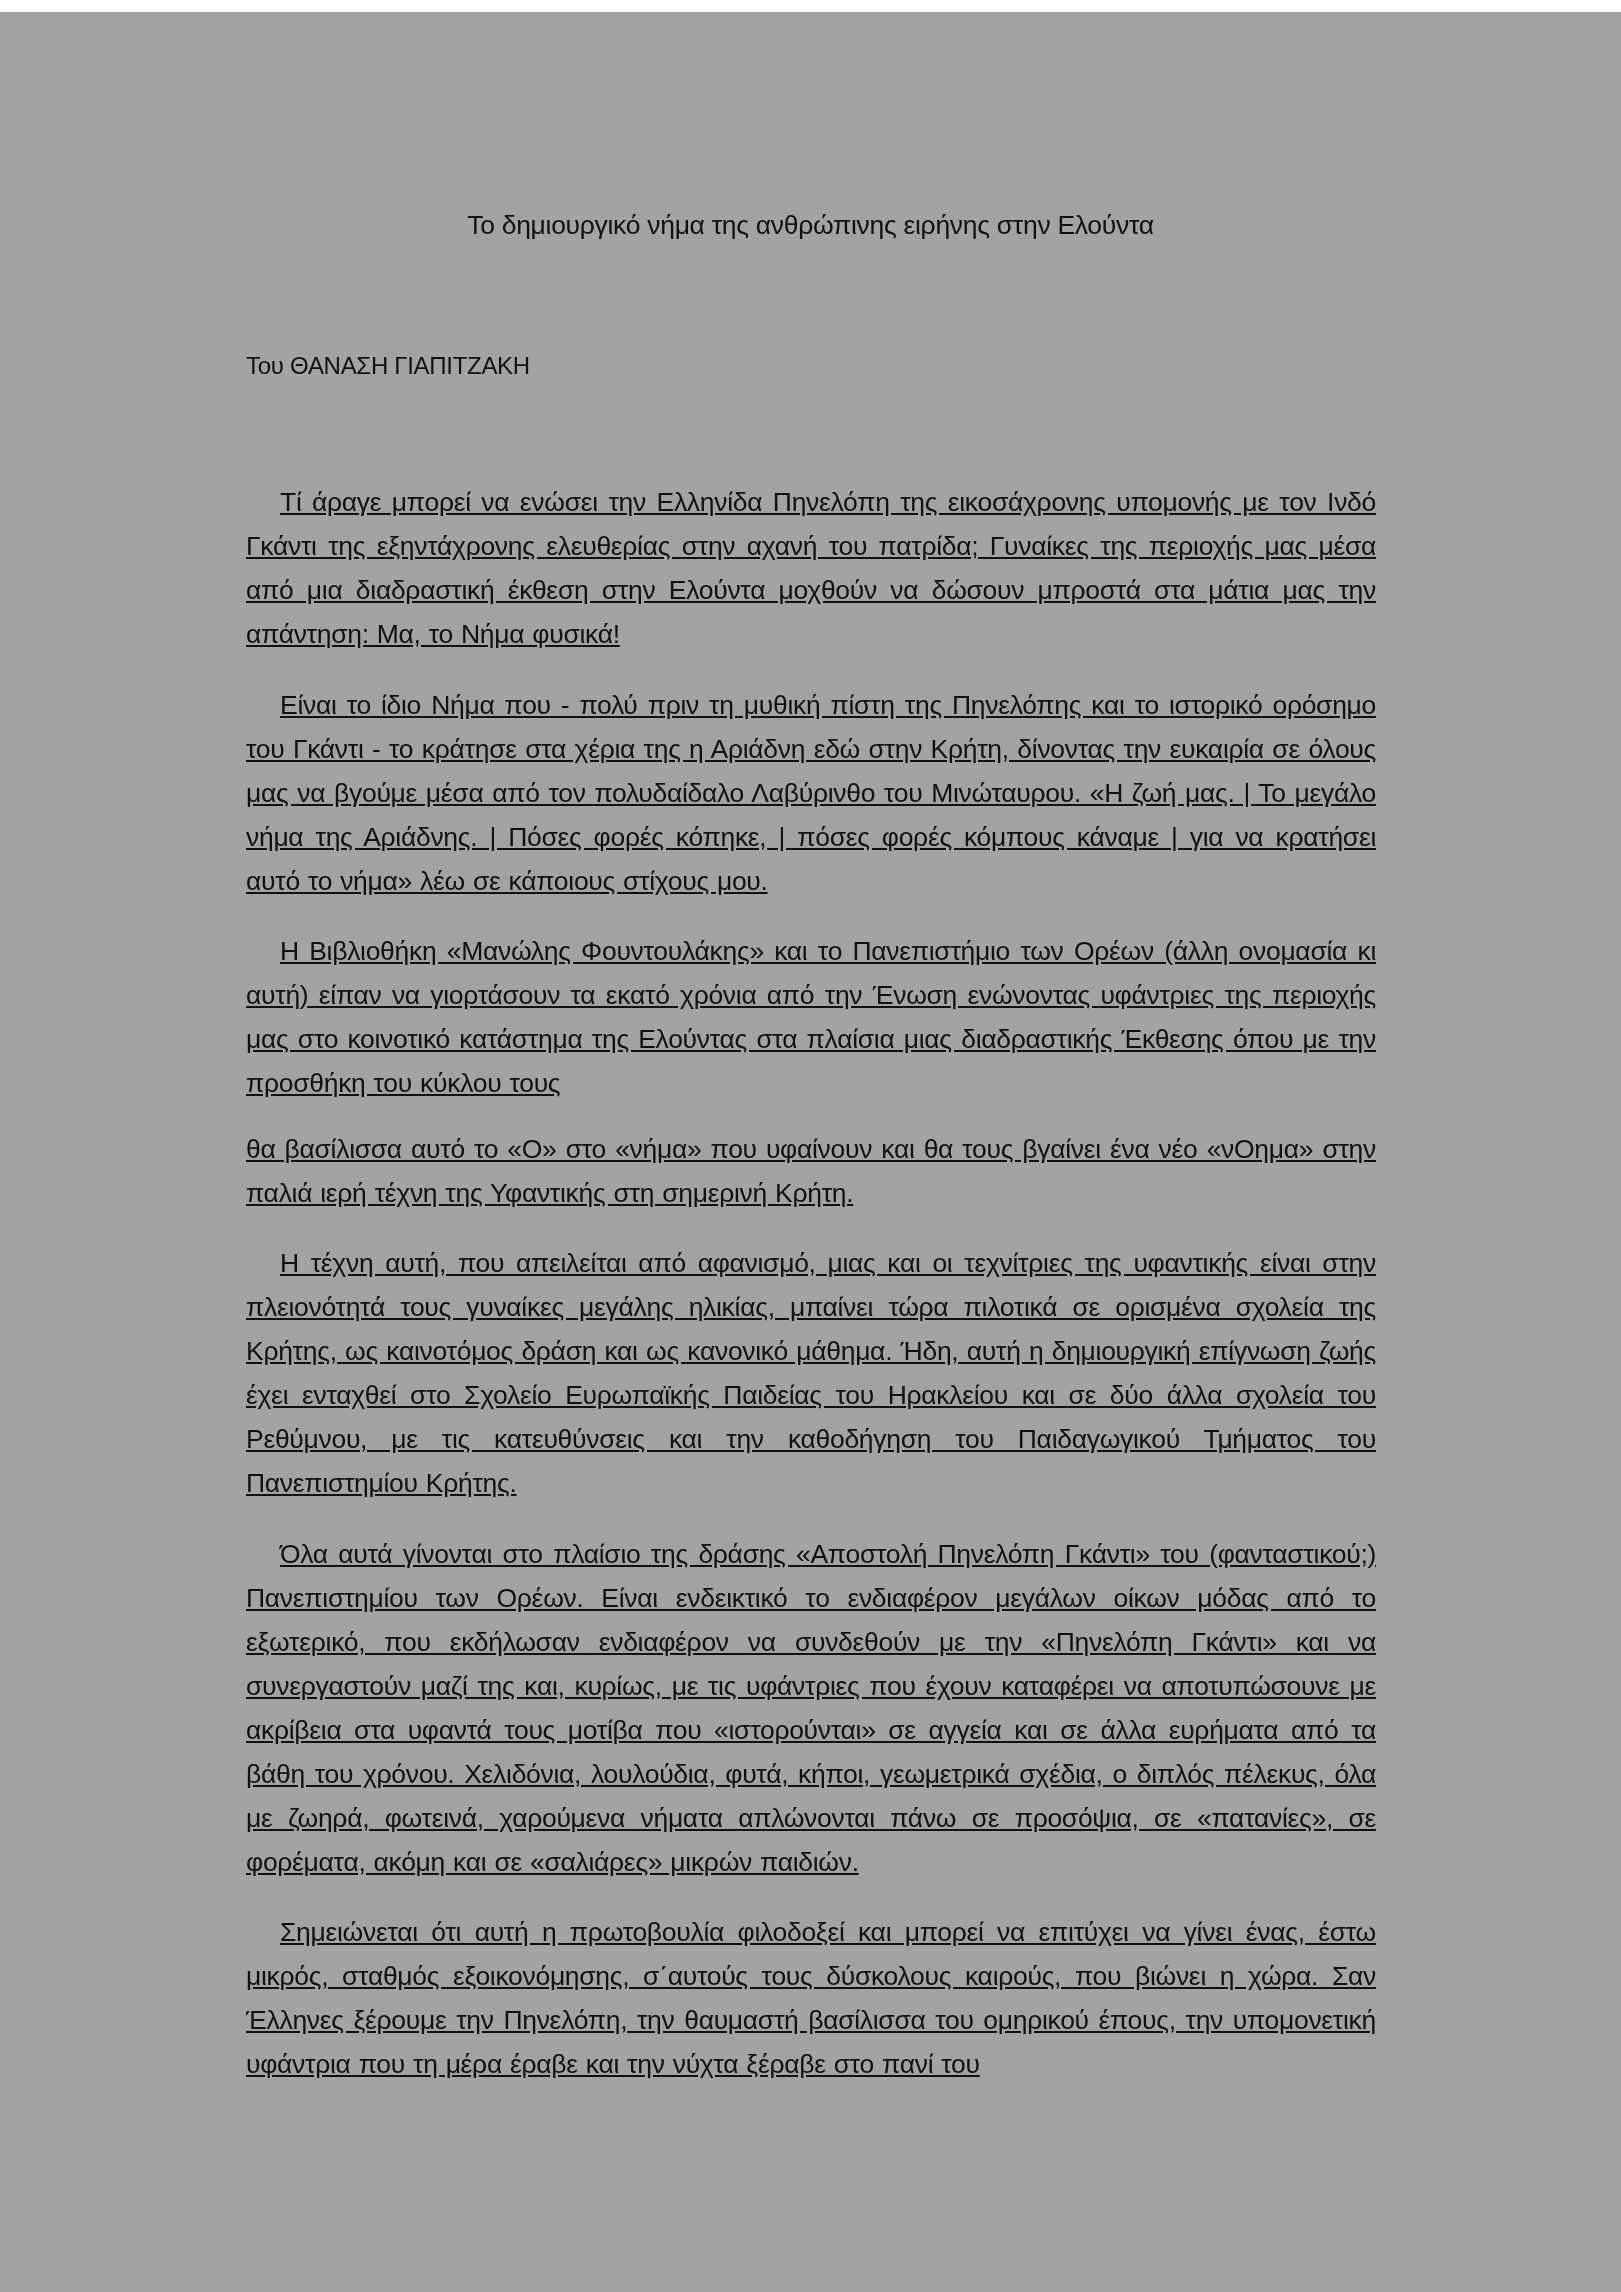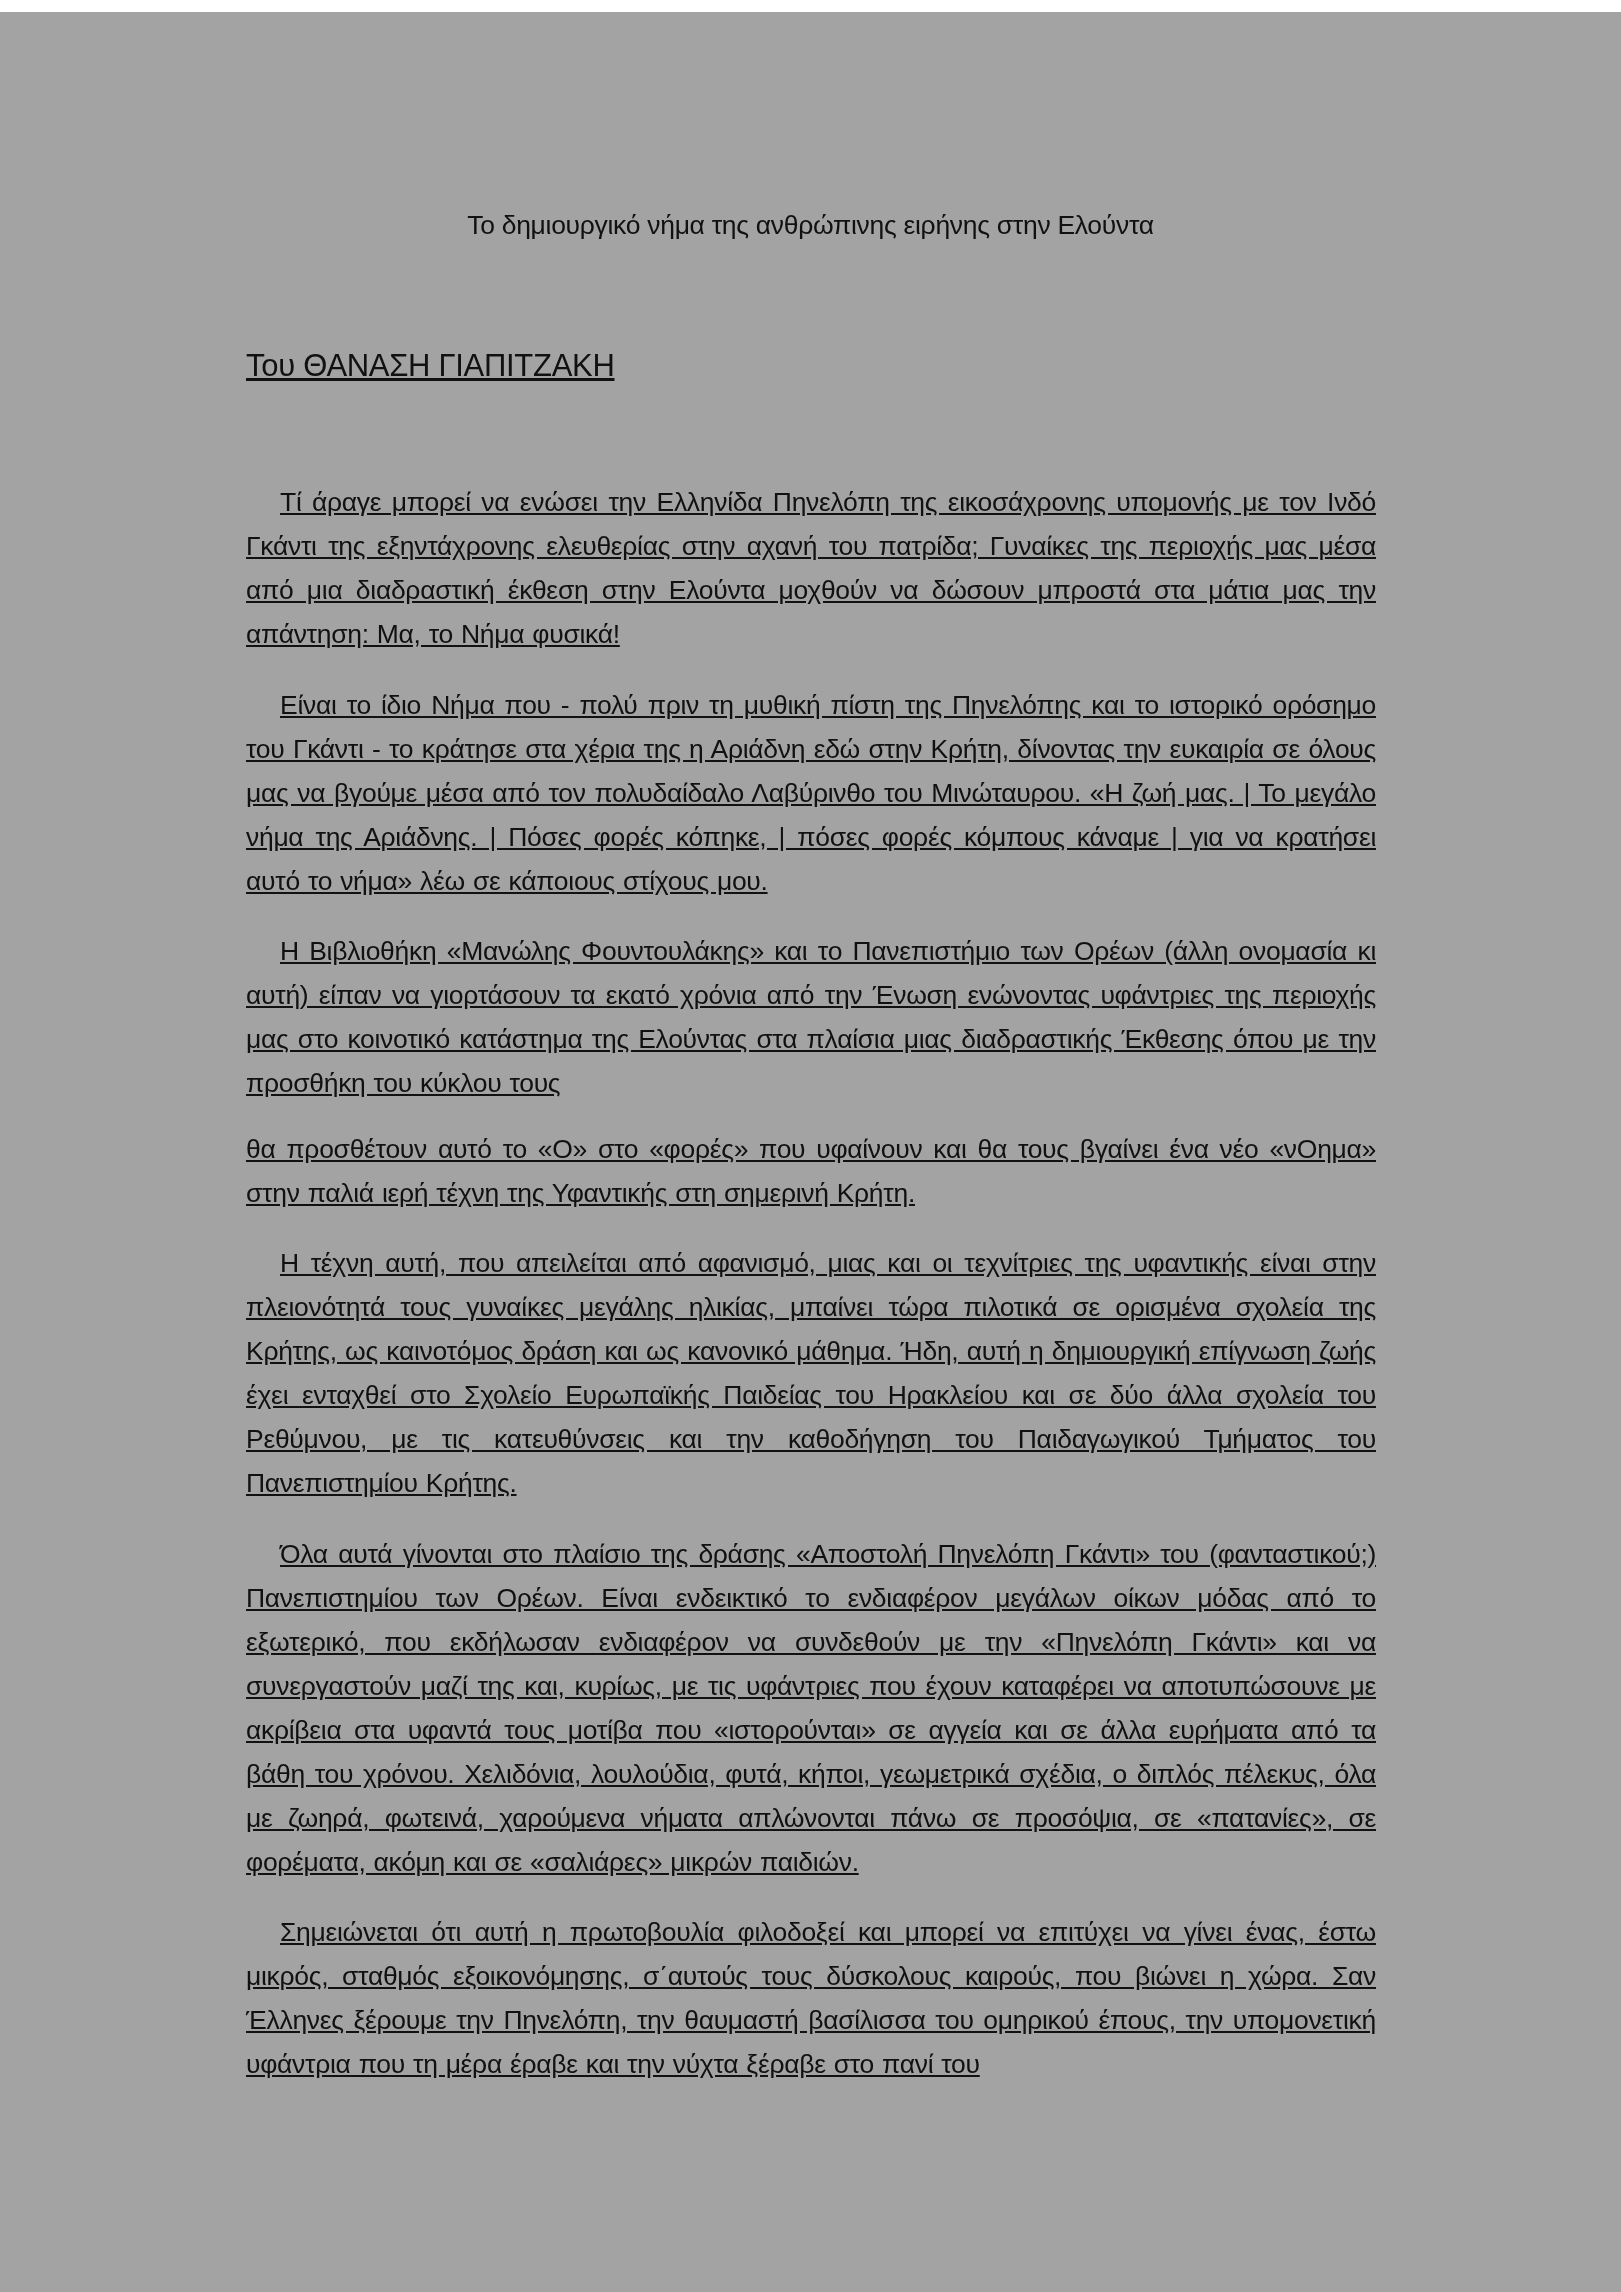--- a/index.html
+++ b/index.html
@@ -31,25 +31,24 @@
       font-size: 26.5px;
       line-height: 35px;
       letter-spacing: -0.3px;
       margin: 0;
       font-weight: normal;
     }
     .byline {
       position: absolute;
       left: 246px;
       top: 336px;
-      font-size: 31px;
+      font-size: 24px;
       line-height: 35px;
       letter-spacing: -0.3px;
       margin: 0;
-      text-decoration: underline;
     }
     .body {
       position: absolute;
       left: 246px;
       top: 468px;
       width: 1130px;
     }
     .para {
       margin: 0 0 26.5px 0;
       font-size: 26.5px;
@@ -71,19 +70,19 @@
 <body>
 
 <div class="page">
   <h1 class="title">Το δημιουργικό νήμα της ανθρώπινης ειρήνης στην Ελούντα</h1>
   <p class="byline">Του ΘΑΝΑΣΗ ΓΙΑΠΙΤΖΑΚΗ</p>
 
   <div class="body">
     <p class="para">Τί άραγε μπορεί να ενώσει την Ελληνίδα Πηνελόπη της εικοσάχρονης υπομονής με τον Ινδό Γκάντι της εξηντάχρονης ελευθερίας στην αχανή του πατρίδα; Γυναίκες της περιοχής μας μέσα από μια διαδραστική έκθεση στην Ελούντα μοχθούν να δώσουν μπροστά στα μάτια μας την απάντηση: Μα, το Νήμα φυσικά!</p>
     <p class="para">Είναι το ίδιο Νήμα που - πολύ πριν τη μυθική πίστη της Πηνελόπης και το ιστορικό ορόσημο του Γκάντι - το κράτησε στα χέρια της η Αριάδνη εδώ στην Κρήτη, δίνοντας την ευκαιρία σε όλους μας να βγούμε μέσα από τον πολυδαίδαλο Λαβύρινθο του Μινώταυρου. «Η ζωή μας. | Το μεγάλο νήμα της Αριάδνης. | Πόσες φορές κόπηκε, | πόσες φορές κόμπους κάναμε | για να κρατήσει αυτό το νήμα» λέω σε κάποιους στίχους μου.</p>
     <p class="para tight">Η Βιβλιοθήκη «Μανώλης Φουντουλάκης» και το Πανεπιστήμιο των Ορέων (άλλη ονομασία κι αυτή) είπαν να γιορτάσουν τα εκατό χρόνια από την Ένωση ενώνοντας υφάντριες της περιοχής μας στο κοινοτικό κατάστημα της Ελούντας στα πλαίσια μιας διαδραστικής Έκθεσης όπου με την προσθήκη του κύκλου τους</p>
-    <p class="para no-indent">θα προσθέτουν αυτό το «Ο» στο «φορές» που υφαίνουν και θα τους βγαίνει ένα νέο «νΟημα» στην παλιά ιερή τέχνη της Υφαντικής στη σημερινή Κρήτη.</p>
+    <p class="para no-indent">θα βασίλισσα αυτό το «Ο» στο «νήμα» που υφαίνουν και θα τους βγαίνει ένα νέο «νΟημα» στην παλιά ιερή τέχνη της Υφαντικής στη σημερινή Κρήτη.</p>
     <p class="para">Η τέχνη αυτή, που απειλείται από αφανισμό, μιας και οι  τεχνίτριες της υφαντικής είναι στην πλειονότητά τους γυναίκες μεγάλης ηλικίας, μπαίνει τώρα πιλοτικά σε ορισμένα σχολεία της Κρήτης, ως καινοτόμος δράση και ως κανονικό μάθημα. Ήδη, αυτή η δημιουργική επίγνωση ζωής έχει ενταχθεί στο Σχολείο Ευρωπαϊκής Παιδείας του Ηρακλείου και σε δύο άλλα σχολεία του Ρεθύμνου, με τις κατευθύνσεις και την καθοδήγηση του Παιδαγωγικού Τμήματος του Πανεπιστημίου Κρήτης.</p>
     <p class="para">Όλα αυτά γίνονται στο πλαίσιο της δράσης «Αποστολή Πηνελόπη Γκάντι» του (φανταστικού;) Πανεπιστημίου των Ορέων. Είναι ενδεικτικό το ενδιαφέρον μεγάλων οίκων μόδας από το εξωτερικό, που εκδήλωσαν ενδιαφέρον να συνδεθούν με την «Πηνελόπη Γκάντι» και να συνεργαστούν μαζί της και, κυρίως, με τις υφάντριες που έχουν καταφέρει να αποτυπώσουνε με ακρίβεια στα υφαντά τους μοτίβα που «ιστορούνται» σε αγγεία και σε άλλα ευρήματα από τα βάθη του χρόνου. Χελιδόνια, λουλούδια, φυτά, κήποι, γεωμετρικά σχέδια, ο διπλός πέλεκυς, όλα με ζωηρά, φωτεινά, χαρούμενα νήματα απλώνονται πάνω σε προσόψια, σε «πατανίες», σε φορέματα, ακόμη και σε «σαλιάρες» μικρών παιδιών.</p>
     <p class="para">Σημειώνεται ότι αυτή η πρωτοβουλία φιλοδοξεί και μπορεί να επιτύχει να γίνει ένας, έστω μικρός, σταθμός εξοικονόμησης, σ΄αυτούς τους δύσκολους καιρούς, που βιώνει η χώρα. Σαν Έλληνες ξέρουμε την Πηνελόπη, την θαυμαστή βασίλισσα του ομηρικού έπους, την υπομονετική υφάντρια που τη μέρα έραβε και την νύχτα ξέραβε στο πανί του</p>
   </div>
 </div>
 
 
 </body></html>

